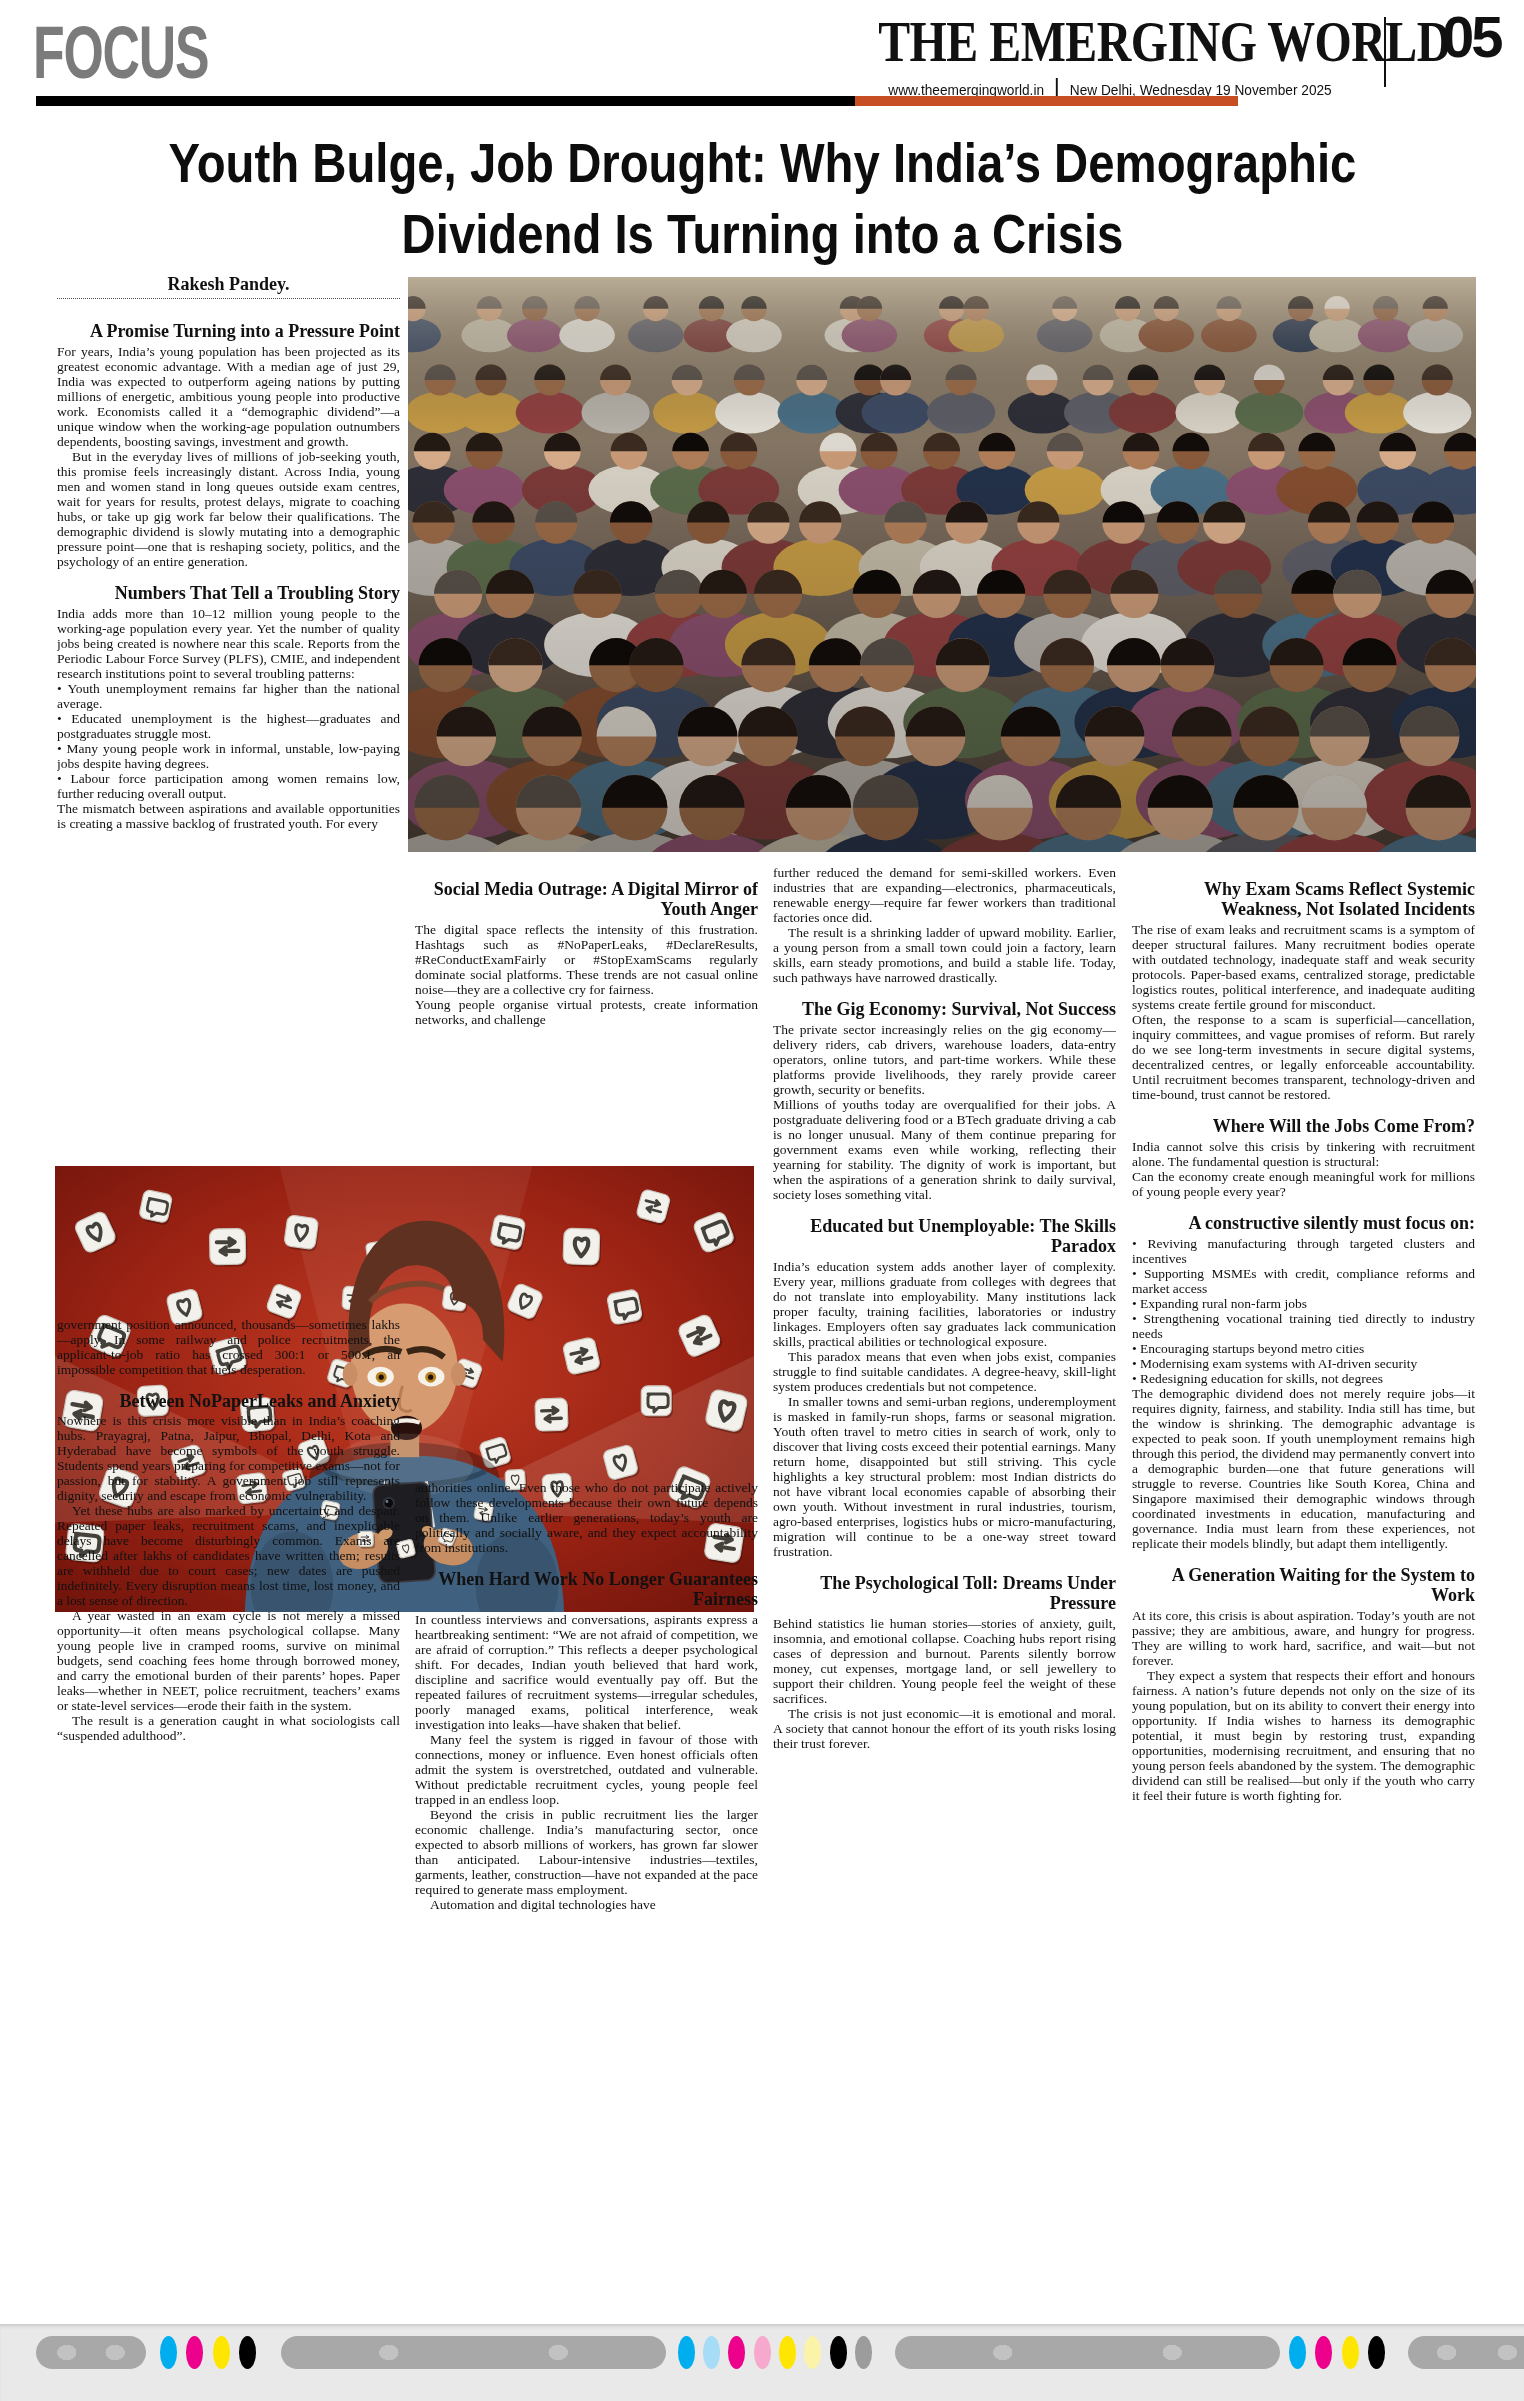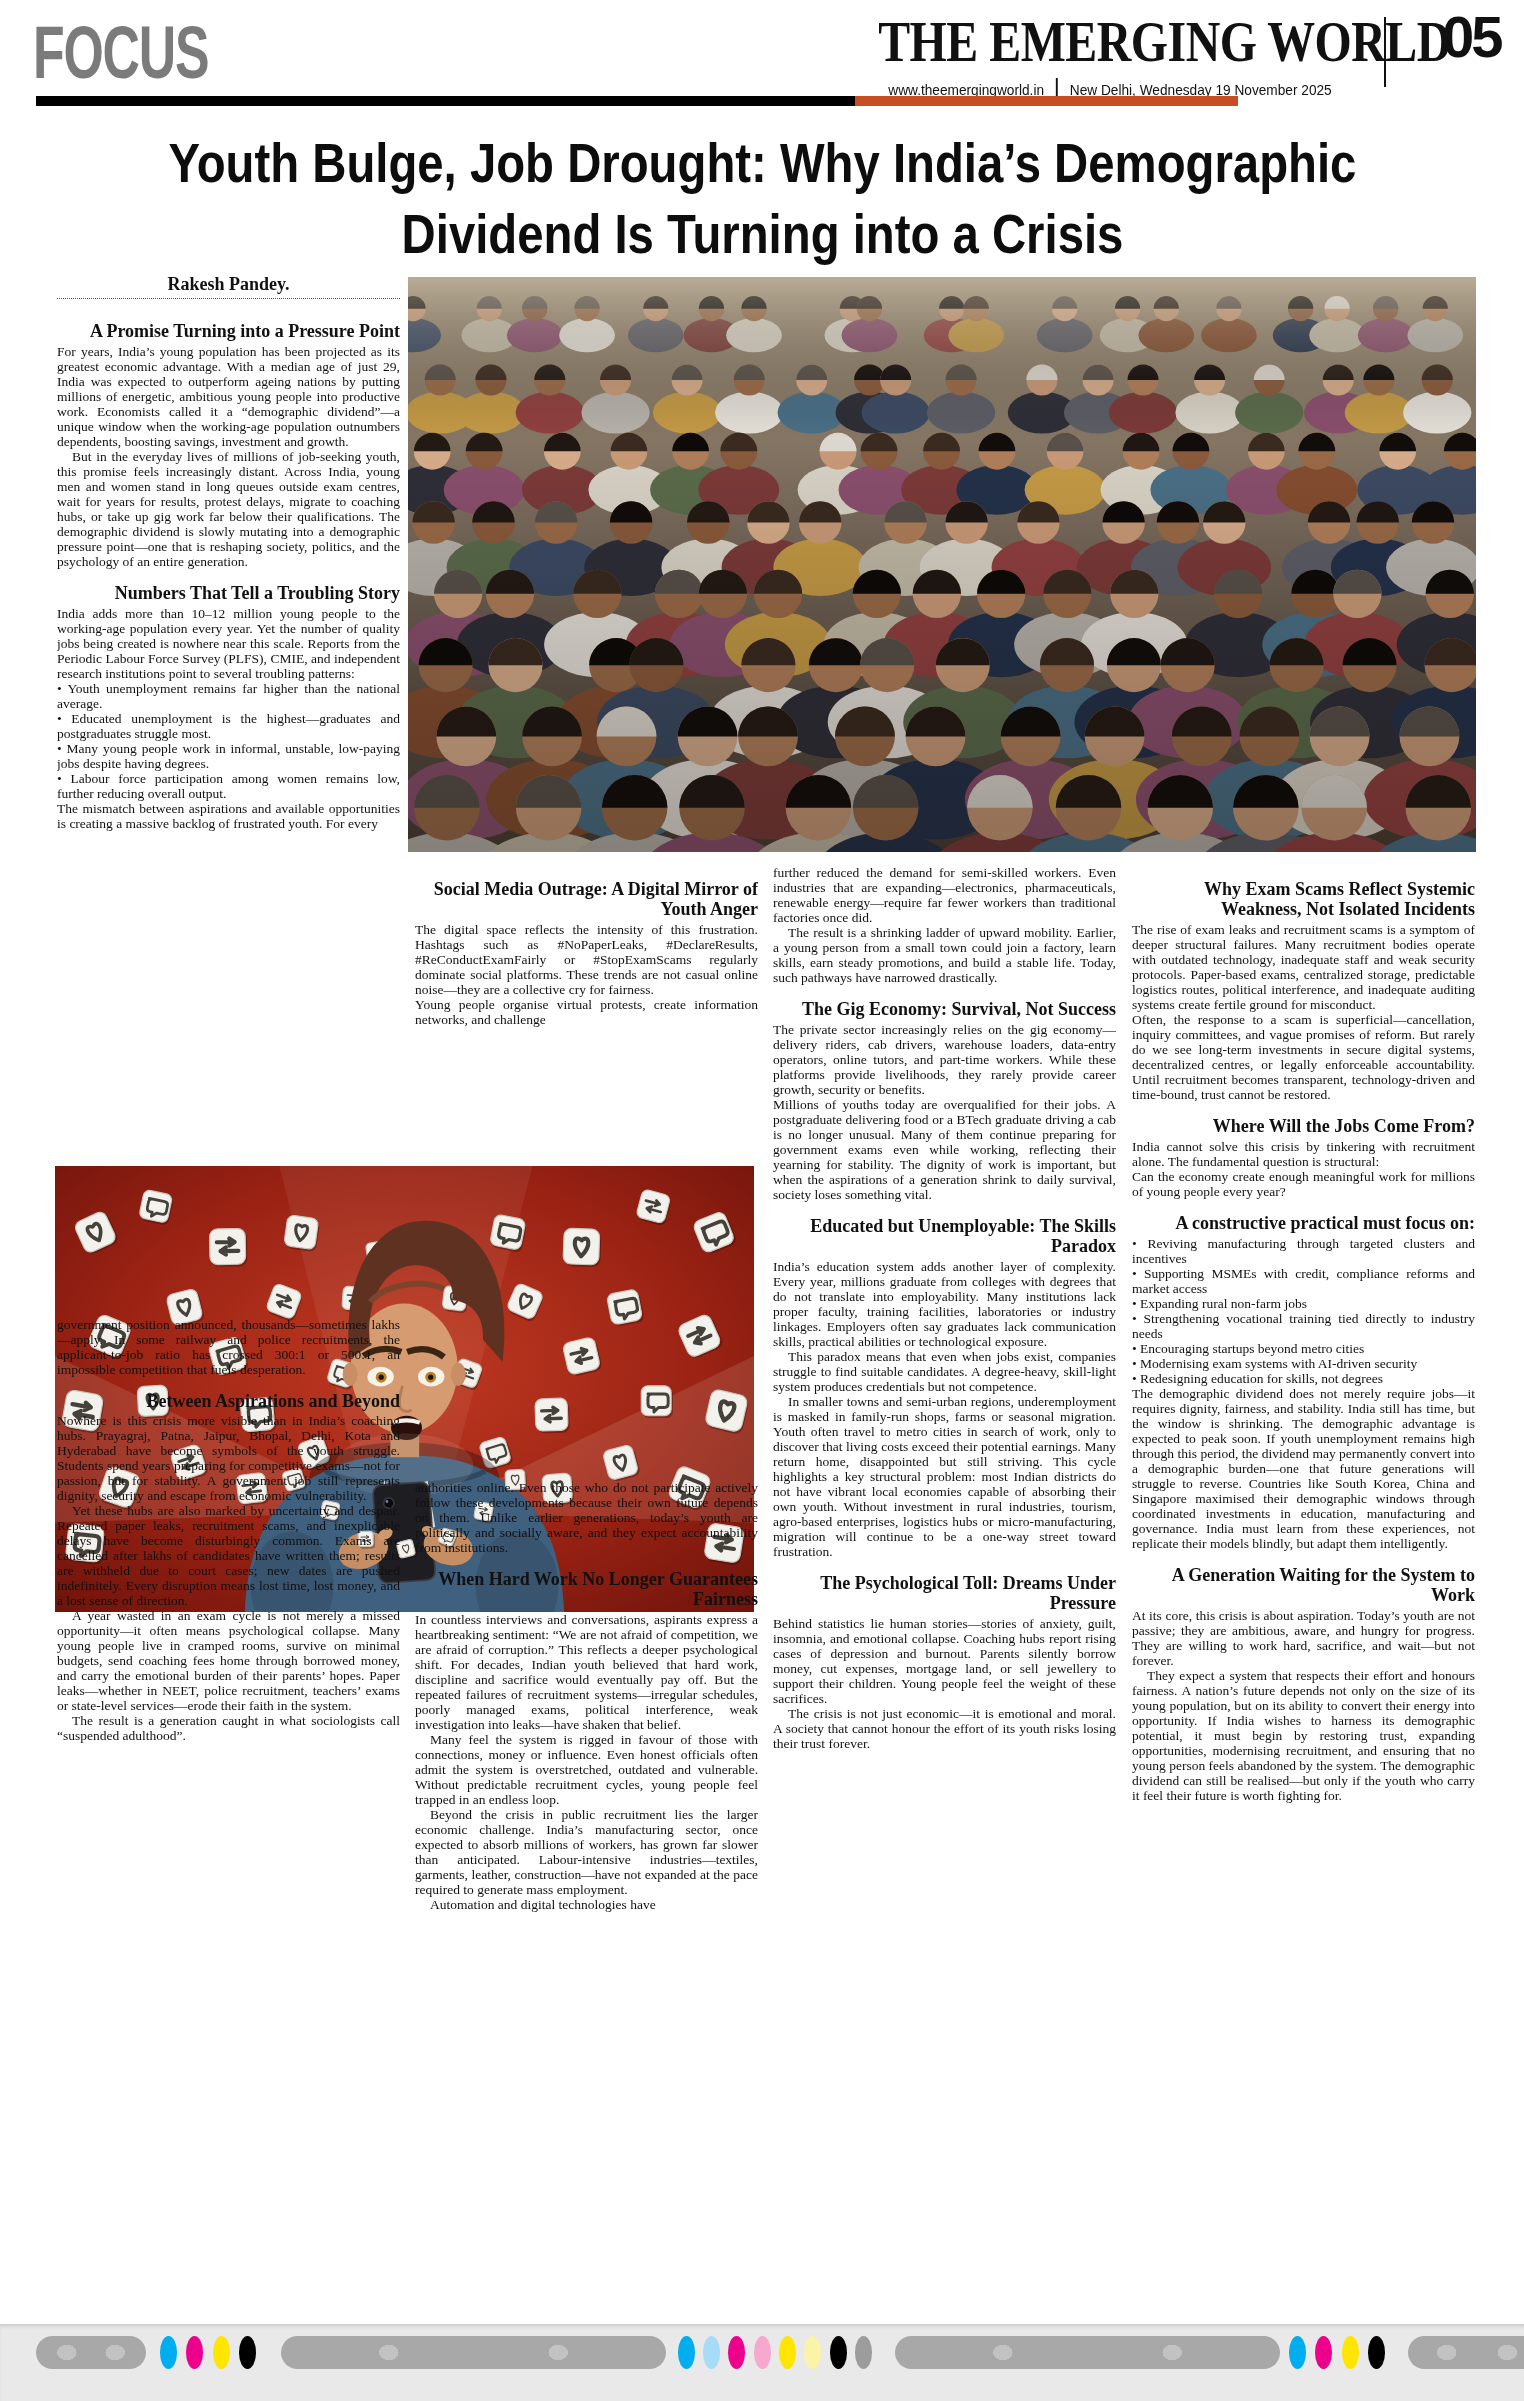--- a/index.html
+++ b/index.html
@@ -875,21 +875,21 @@
     <p class="ind">But in the everyday lives of millions of job-seeking youth, this promise feels increasingly distant. Across India, young men and women stand in long queues outside exam centres, wait for years for results, protest delays, migrate to coaching hubs, or take up gig work far below their qualifications. The demographic dividend is slowly mutating into a demographic pressure point—one that is reshaping society, politics, and the psychology of an entire generation.</p>
     <h2>Numbers That Tell a Troubling Story</h2>
     <p>India adds more than 10–12 million young people to the working-age population every year. Yet the number of quality jobs being created is nowhere near this scale. Reports from the Periodic Labour Force Survey (PLFS), CMIE, and independent research institutions point to several troubling patterns:</p>
     <p>• Youth unemployment remains far higher than the national average.</p>
     <p>• Educated unemployment is the highest—graduates and postgraduates struggle most.</p>
     <p>• Many young people work in informal, unstable, low-paying jobs despite having degrees.</p>
     <p>• Labour force participation among women remains low, further reducing overall output.</p>
     <p>The mismatch between aspirations and available opportunities is creating a massive backlog of frustrated youth. For every</p>
     <div class="spacer sp-ill-1"></div>
     <p>government position announced, thousands—sometimes lakhs—apply. In some railway and police recruitments, the applicant-to-job ratio has crossed 300:1 or 500:1, an impossible competition that fuels desperation.</p>
-    <h2>Between Aspirations and Beyond</h2>
+    <h2>Between NoPaperLeaks and Anxiety</h2>
     <p>Nowhere is this crisis more visible than in India’s coaching hubs. Prayagraj, Patna, Jaipur, Bhopal, Delhi, Kota and Hyderabad have become symbols of the youth struggle. Students spend years preparing for competitive exams—not for passion, but for stability. A government job still represents dignity, security and escape from economic vulnerability.</p>
     <p class="ind">Yet these hubs are also marked by uncertainty and despair. Repeated paper leaks, recruitment scams, and inexplicable delays have become disturbingly common. Exams are cancelled after lakhs of candidates have written them; results are withheld due to court cases; new dates are pushed indefinitely. Every disruption means lost time, lost money, and a lost sense of direction.</p>
     <p class="ind">A year wasted in an exam cycle is not merely a missed opportunity—it often means psychological collapse. Many young people live in cramped rooms, survive on minimal budgets, send coaching fees home through borrowed money, and carry the emotional burden of their parents’ hopes. Paper leaks—whether in NEET, police recruitment, teachers’ exams or state-level services—erode their faith in the system.</p>
     <p class="ind">The result is a generation caught in what sociologists call “suspended adulthood”.</p>
   </div>
 
   <div class="col col-2">
     <div class="spacer sp-photo"></div>
     <h2>Social Media Outrage: A Digital Mirror of Youth Anger</h2>
     <p>The digital space reflects the intensity of this frustration. Hashtags such as #NoPaperLeaks, #DeclareResults, #ReConductExamFairly or #StopExamScams regularly dominate social platforms. These trends are not casual online noise—they are a collective cry for fairness.</p>
@@ -920,21 +920,21 @@
   </div>
 
   <div class="col col-4">
     <div class="spacer sp-photo"></div>
     <h2>Why Exam Scams Reflect Systemic Weakness, Not Isolated Incidents</h2>
     <p>The rise of exam leaks and recruitment scams is a symptom of deeper structural failures. Many recruitment bodies operate with outdated technology, inadequate staff and weak security protocols. Paper-based exams, centralized storage, predictable logistics routes, political interference, and inadequate auditing systems create fertile ground for misconduct.</p>
     <p>Often, the response to a scam is superficial—cancellation, inquiry committees, and vague promises of reform. But rarely do we see long-term investments in secure digital systems, decentralized centres, or legally enforceable accountability. Until recruitment becomes transparent, technology-driven and time-bound, trust cannot be restored.</p>
     <h2>Where Will the Jobs Come From?</h2>
     <p>India cannot solve this crisis by tinkering with recruitment alone. The fundamental question is structural:</p>
     <p>Can the economy create enough meaningful work for millions of young people every year?</p>
-    <h2>A constructive practical must focus on:</h2>
+    <h2>A constructive silently must focus on:</h2>
     <p>• Reviving manufacturing through targeted clusters and incentives</p>
     <p>• Supporting MSMEs with credit, compliance reforms and market access</p>
     <p>• Expanding rural non-farm jobs</p>
     <p>• Strengthening vocational training tied directly to industry needs</p>
     <p>• Encouraging startups beyond metro cities</p>
     <p>• Modernising exam systems with AI-driven security</p>
     <p>• Redesigning education for skills, not degrees</p>
     <p>The demographic dividend does not merely require jobs—it requires dignity, fairness, and stability. India still has time, but the window is shrinking. The demographic advantage is expected to peak soon. If youth unemployment remains high through this period, the dividend may permanently convert into a demographic burden—one that future generations will struggle to reverse. Countries like South Korea, China and Singapore maximised their demographic windows through coordinated investments in education, manufacturing and governance. India must learn from these experiences, not replicate their models blindly, but adapt them intelligently.</p>
     <h2>A Generation Waiting for the System to Work</h2>
     <p>At its core, this crisis is about aspiration. Today’s youth are not passive; they are ambitious, aware, and hungry for progress. They are willing to work hard, sacrifice, and wait—but not forever.</p>

